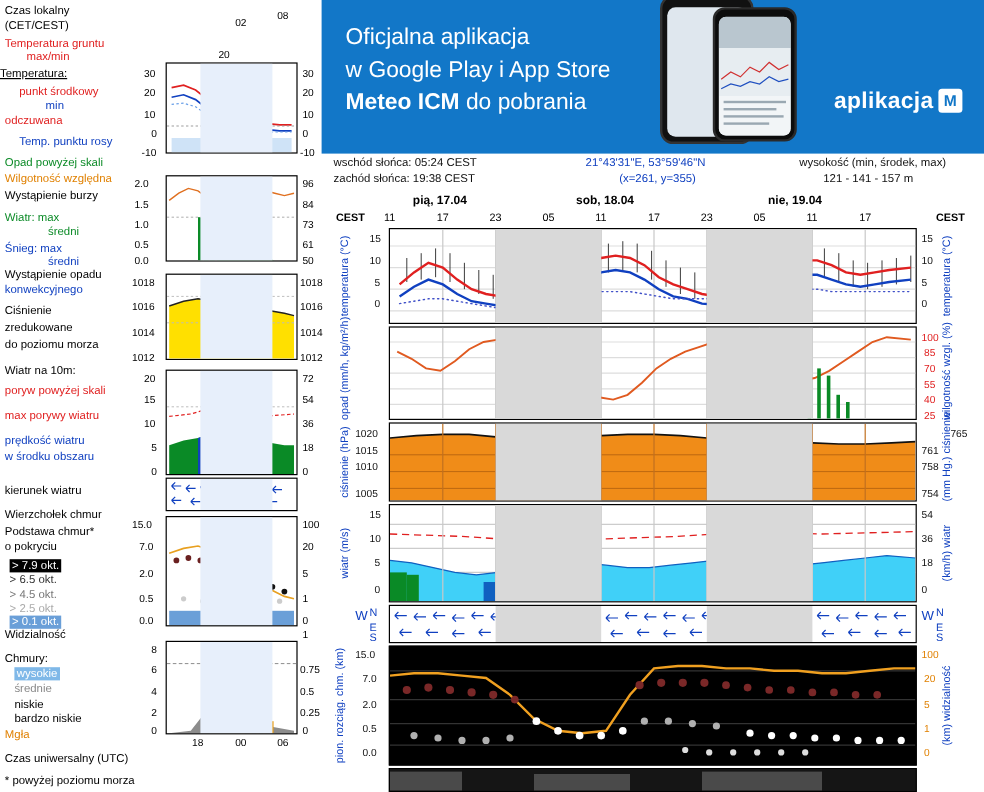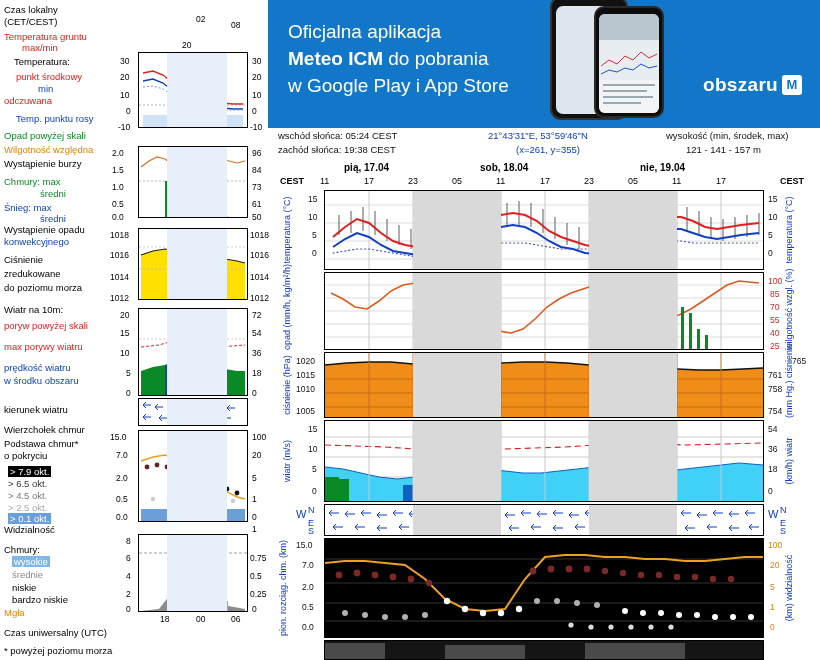--- a/index.html
+++ b/index.html
@@ -61,33 +61,33 @@
 <div class="root">
 
   <div class="legend">
 
     <div class="lg" style="left:4px;top:4px;">Czas lokalny</div>
     <div class="lg" style="left:4px;top:16px;">(CET/CEST)</div>
 
     <div class="tickrow" style="left:182px;top:40px;">20</div>
 
     <div class="tickrow" style="left:196px;top:14px;">02</div>
-    <div class="tickrow" style="left:231px;top:20px;">08</div>
+    <div class="tickrow" style="left:231px;top:8px;">08</div>
 
     <div class="lg red" style="left:4px;top:31px;">Temperatura gruntu</div>
     <div class="lg red" style="left:22px;top:42px;">max/min</div>
-    <div class="lg" style="left:14px;top:56px;">Temperatura:</div>
+    <div class="lg" style="left:0;top:56px;text-decoration:underline;">Temperatura:</div>
     <div class="lg red" style="left:16px;top:71px;">punkt środkowy</div>
     <div class="lg blue" style="left:38px;top:83px;">min</div>
     <div class="lg red" style="left:4px;top:95px;">odczuwana</div>
     <div class="lg blue" style="left:16px;top:113px;">Temp. punktu rosy</div>
     <div class="lg green" style="left:4px;top:130px;">Opad powyżej skali</div>
     <div class="lg orange" style="left:4px;top:144px;">Wilgotność względna</div>
     <div class="lg" style="left:4px;top:158px;">Wystąpienie burzy</div>
-    <div class="lg green" style="left:4px;top:176px;">Chmury:  max</div>
+    <div class="lg green" style="left:4px;top:176px;">Wiatr:  max</div>
     <div class="lg green" style="left:40px;top:188px;">średni</div>
     <div class="lg blue" style="left:4px;top:202px;">Śnieg:   max</div>
     <div class="lg blue" style="left:40px;top:213px;">średni</div>
     <div class="lg" style="left:4px;top:224px;">Wystąpienie opadu</div>
     <div class="lg blue" style="left:4px;top:236px;">konwekcyjnego</div>
     <div class="lg" style="left:4px;top:254px;">Ciśnienie</div>
     <div class="lg" style="left:4px;top:268px;">zredukowane</div>
     <div class="lg" style="left:4px;top:282px;">do poziomu morza</div>
     <div class="lg" style="left:4px;top:304px;">Wiatr na 10m:</div>
     <div class="lg red" style="left:4px;top:320px;">poryw powyżej skali</div>
@@ -300,22 +300,22 @@
     <div class="axisnum orange" style="left:252px;top:524px;">1</div>
     <div class="axisnum orange" style="left:250px;top:553px;">0.75</div>
     <div class="axisnum orange" style="left:250px;top:571px;">0.5</div>
     <div class="axisnum orange" style="left:250px;top:589px;">0.25</div>
     <div class="axisnum orange" style="left:252px;top:604px;">0</div>
   </div>
 
   <div class="banner">
     <div class="txt">
       <div>Oficjalna aplikacja</div>
+      <div>w Google Play i App Store</div>
       <div><span class="b">Meteo ICM</span><span> do pobrania</span></div>
-      <div>w Google Play i App Store</div>
     </div>
     <div class="phone">
       <div class="body">
           <div class="scr"></div>
         </div>
       <div class="phone2">
           <div class="scr">
         <svg width="60" height="100" viewBox="0 0 60 100">
           <rect width="60" height="26" fill="#b9c6cf"></rect>
           <rect y="26" width="60" height="40" fill="#e7edf1"></rect>
@@ -325,21 +325,21 @@
           <g fill="#9aa8b2">
                 <rect x="4" y="70" width="52" height="2"></rect>
                 <rect x="4" y="76" width="44" height="2"></rect>
                 <rect x="4" y="82" width="50" height="2"></rect>
                 <rect x="4" y="88" width="38" height="2"></rect>
               </g>
         </svg>
       </div>
         </div>
     </div>
-    <div class="logo"><span>obszaru</span><span class="sq">M</span></div>
+    <div class="logo"><span>aplikacja</span><span class="sq">M</span></div>
   </div>
 
   <div class="rhead">
     <div style="left:10px;top:2px;">wschód słońca: 05:24 CEST</div>
     <div style="left:10px;top:16px;">zachód słońca: 19:38 CEST</div>
     <div class="blue" style="left:220px;top:2px;">21°43'31"E, 53°59'46"N</div>
     <div class="blue" style="left:248px;top:16px;text-align:right;">(x=261, y=355)</div>
     <div style="left:398px;top:2px;">wysokość (min, środek, max)</div>
     <div style="left:418px;top:16px;">121 - 141 - 157 m</div>
   </div>

